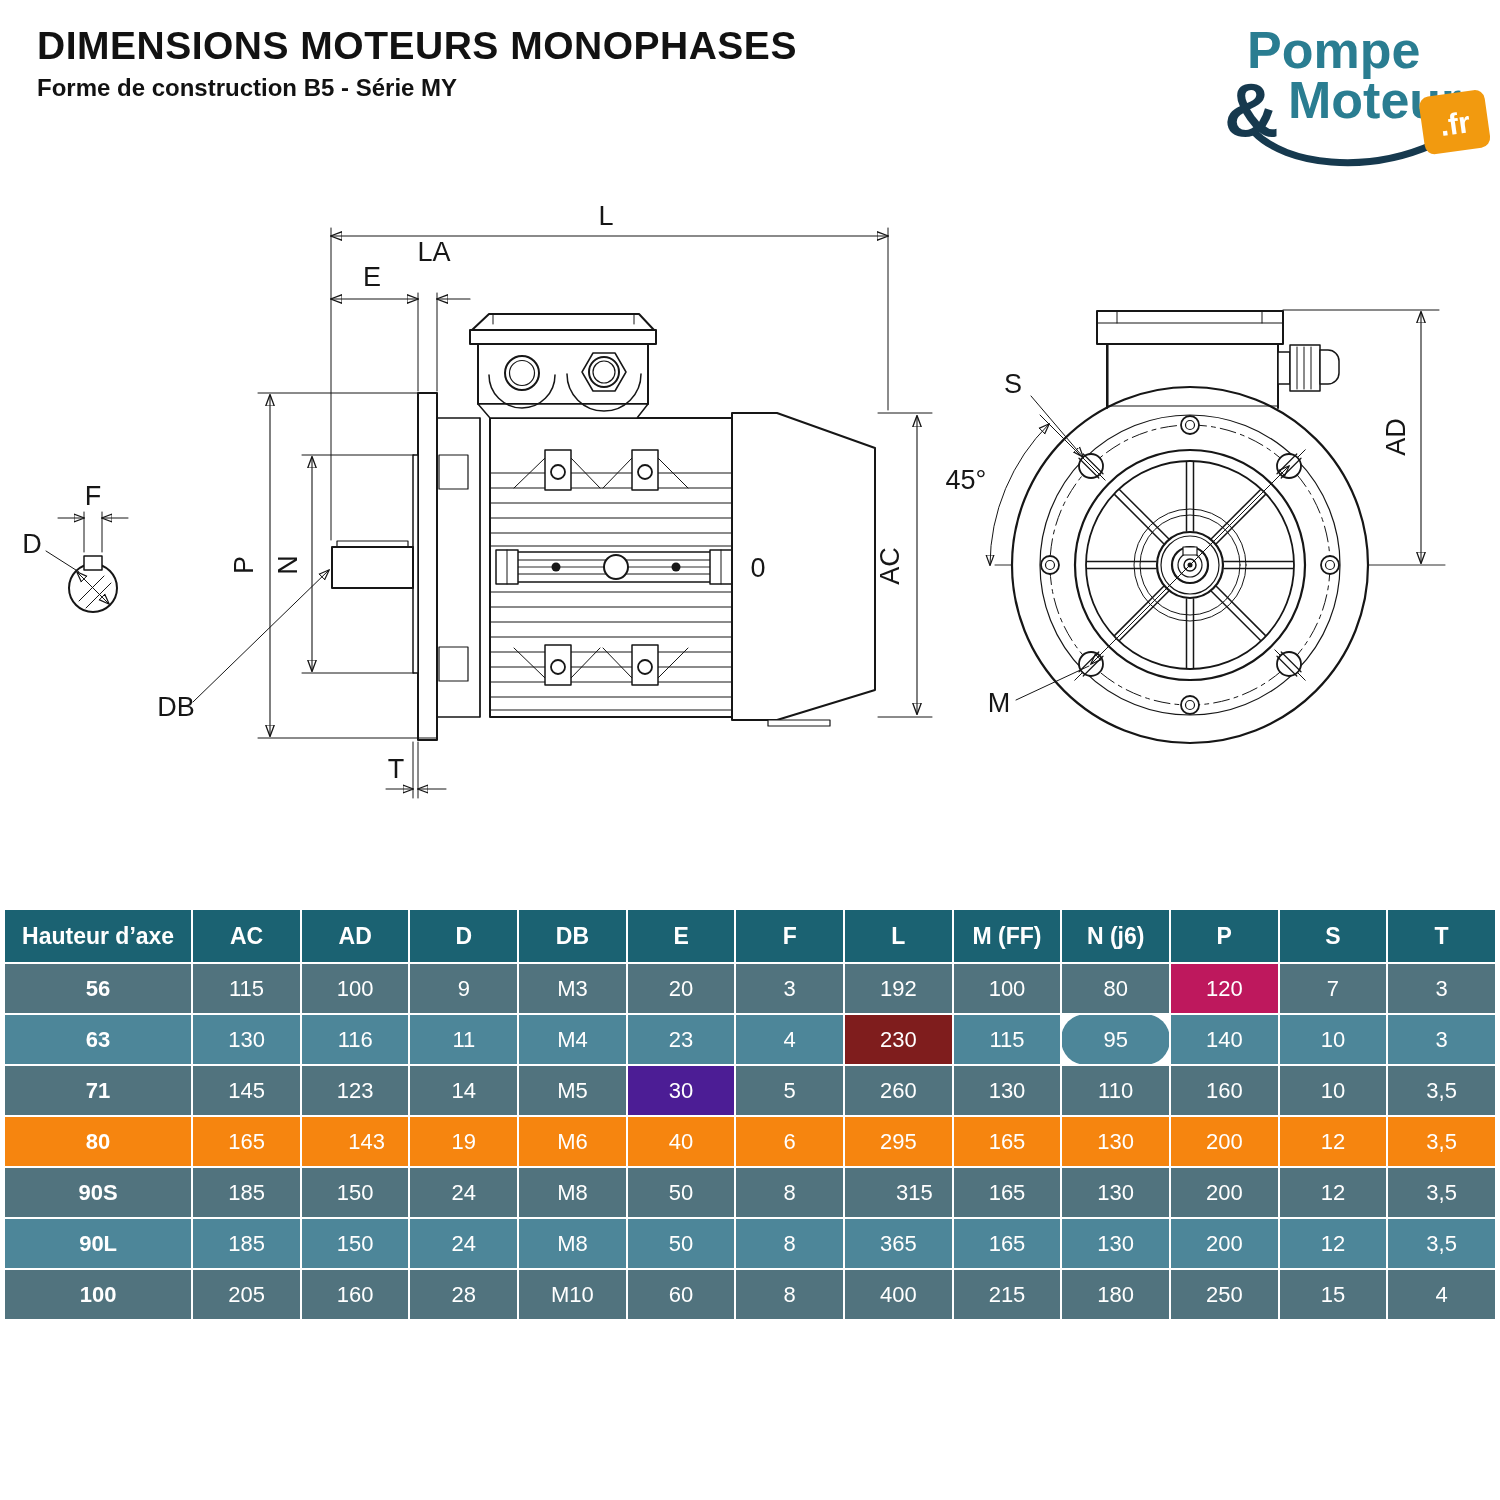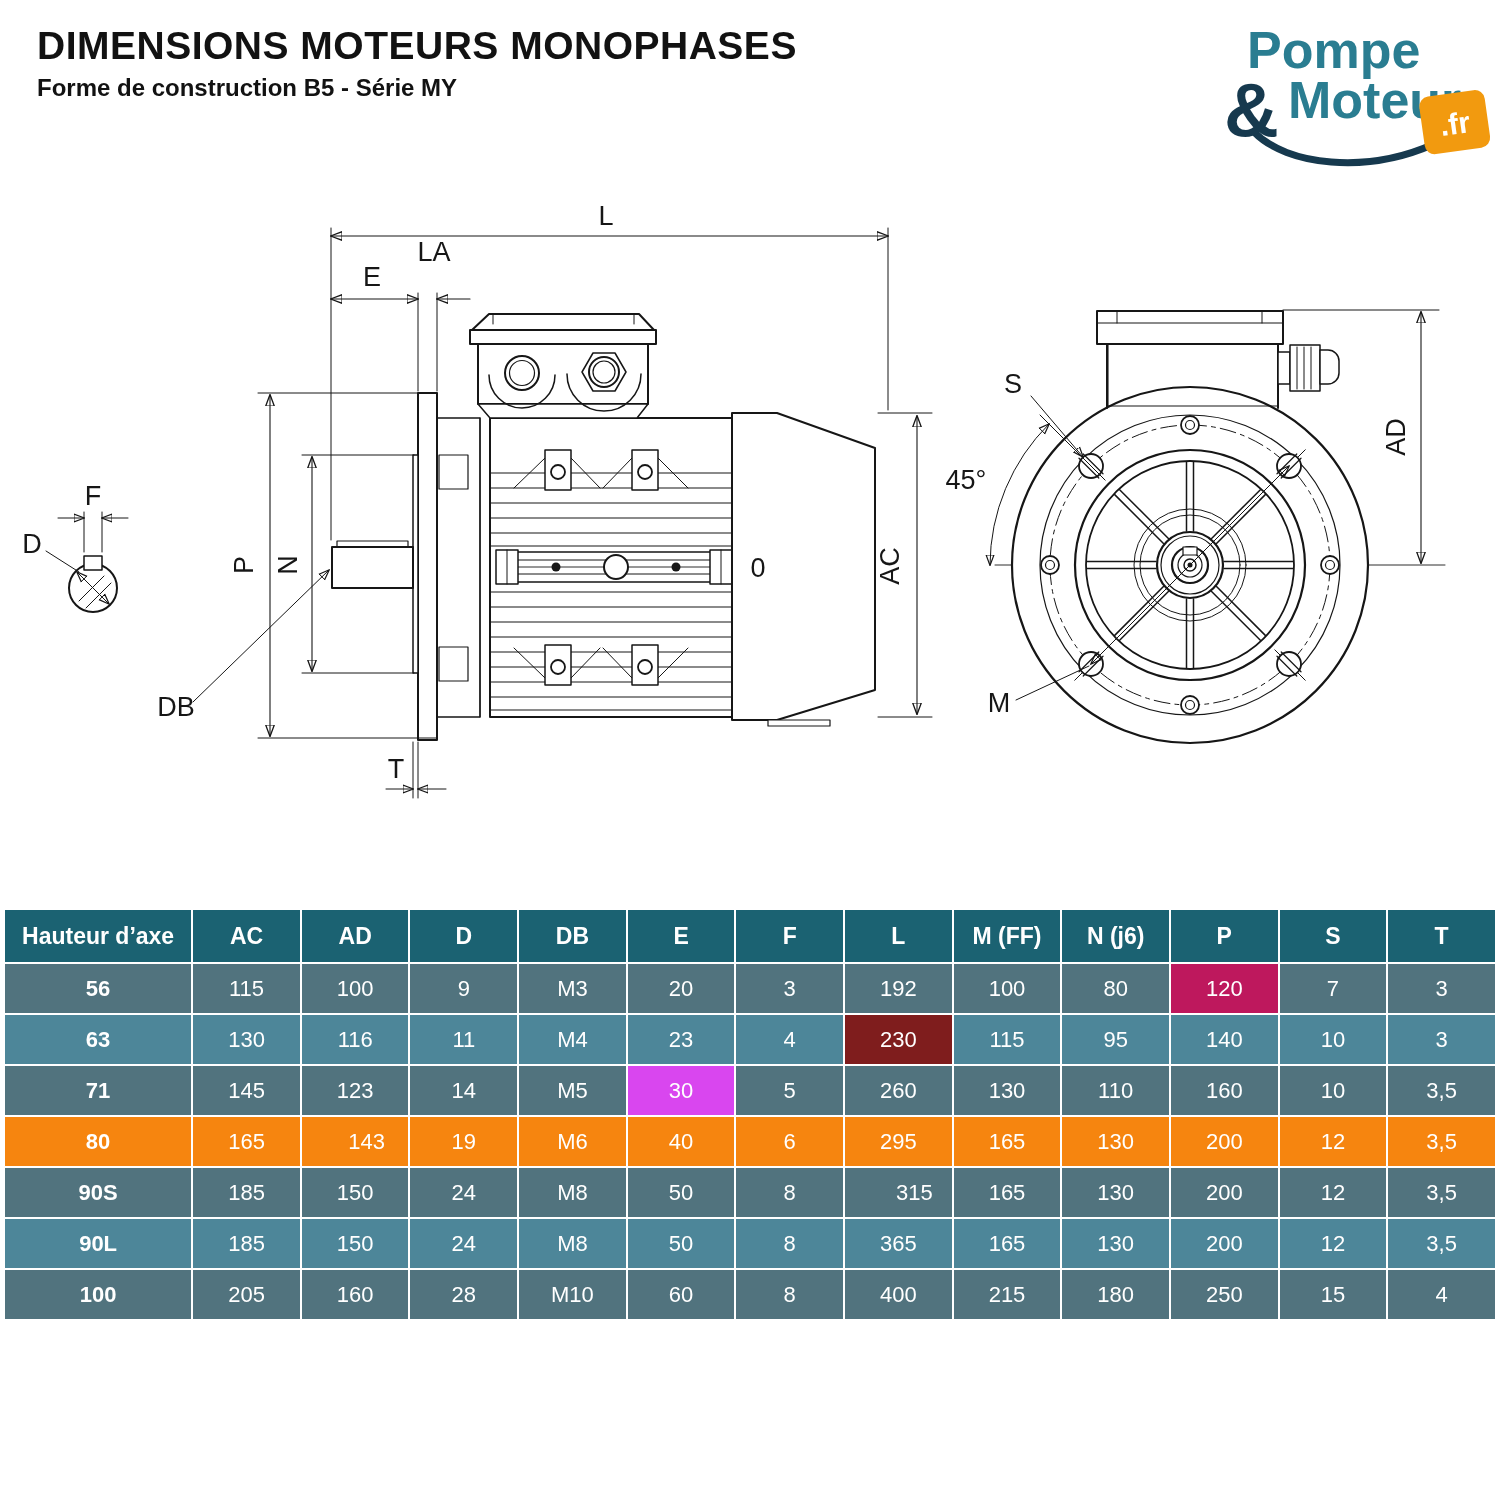--- a/index.html
+++ b/index.html
@@ -320,32 +320,32 @@
         <tr>
           <td class="rowhead" style="background: rgb(77, 134, 153);">63</td>
           <td style="background: rgb(77, 134, 153);">130</td>
           <td style="background: rgb(77, 134, 153);">116</td>
           <td style="background: rgb(77, 134, 153);">11</td>
           <td style="background: rgb(77, 134, 153);">M4</td>
           <td style="background: rgb(77, 134, 153);">23</td>
           <td style="background: rgb(77, 134, 153);">4</td>
           <td style="background: #7f1d1d;">230</td>
           <td style="background: rgb(77, 134, 153);">115</td>
-          <td style="background: rgb(77, 134, 153);">95</td>
+          <td style="background: rgb(77, 134, 153); border-radius: 25px;">95</td>
           <td style="background: rgb(77, 134, 153); margin-left: 37px;">140</td>
           <td style="background: rgb(77, 134, 153);">10</td>
           <td style="background: rgb(77, 134, 153);">3</td>
         </tr>
         <tr>
           <td class="rowhead" style="background: rgb(81, 115, 126);">71</td>
           <td style="background: rgb(81, 115, 126);">145</td>
           <td style="background: rgb(81, 115, 126);">123</td>
           <td style="background: rgb(81, 115, 126);">14</td>
           <td style="background: rgb(81, 115, 126);">M5</td>
-          <td style="background: #d946ef; margin-top: 40px;">30</td>
+          <td style="background: #4c1d95; margin-top: 40px;">30</td>
           <td style="background: rgb(81, 115, 126);">5</td>
           <td style="background: rgb(81, 115, 126);">260</td>
           <td style="background: rgb(81, 115, 126);">130</td>
           <td style="background: rgb(81, 115, 126);">110</td>
           <td style="background: rgb(81, 115, 126);">160</td>
           <td style="background: rgb(81, 115, 126);">10</td>
           <td style="background: rgb(81, 115, 126);">3,5</td>
         </tr>
         <tr>
           <td class="rowhead" style="background: rgb(246, 133, 15);">80</td>

